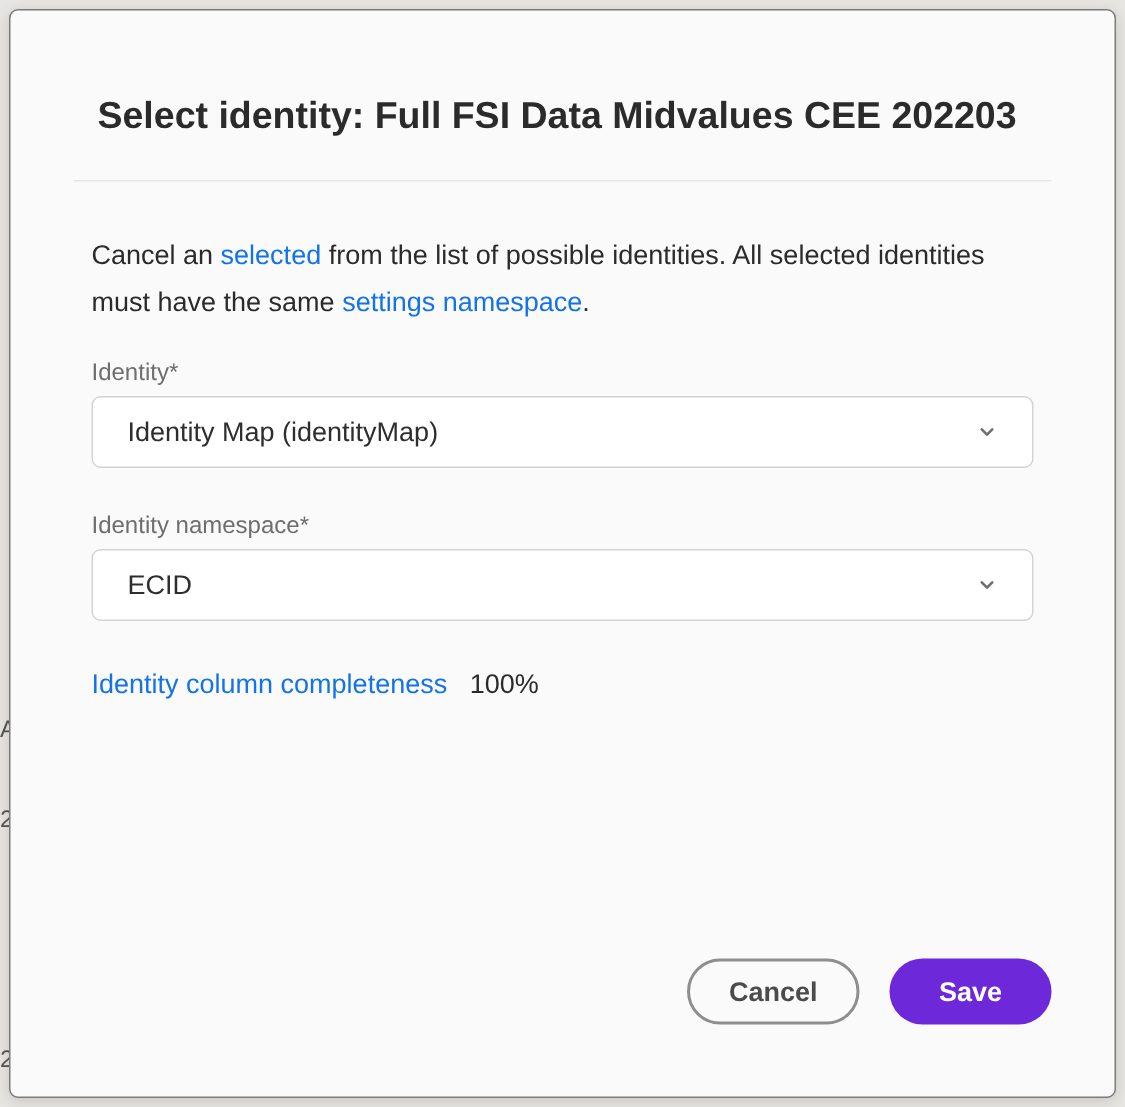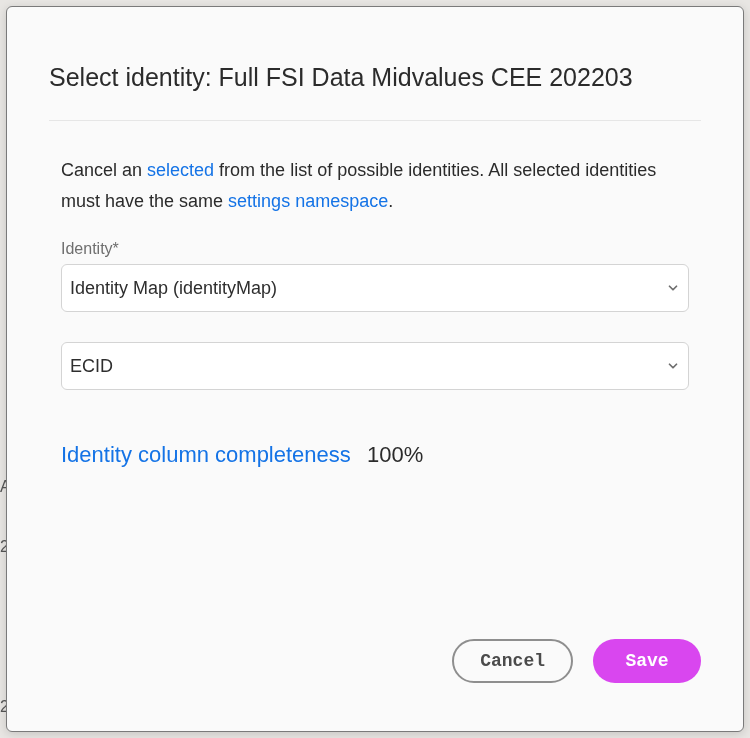--- a/index.html
+++ b/index.html
@@ -9,50 +9,49 @@
     .r1 { top:478px; }
     .r2 { top:538px; }
     .r3 { top:698px; }
     .modal {
       position:absolute; inset:6px; background:#fafafa;
       border:1px solid #7a7a7a; border-radius:6px;
       padding:56px 42px 48px 42px;
       display:flex; flex-direction:column;
       box-shadow: 0 2px 10px rgba(0,0,0,0.15);
     }
-    .modal-title { font-size:25px; font-weight:400; color:#2b2b2b; }
+    .modal-title { font-size:25px; font-weight:700; color:#2b2b2b;margin-left:16px; }
     .hr { height:1px; background:#e6e6e6; margin:28px 0 34px; }
     .body { padding: 0 12px; }
     .desc { font-size:18px; line-height:1.7; color:#2b2b2b; max-width:620px; }
     .desc + .desc { margin-top:20px; }
     a.link { color:#1473e6; text-decoration:none; cursor:pointer; }
     .field { margin-top:24px; }
     .field + .field { margin-top:30px; }
     .field-label { font-size:16px; color:#6e6e6e; margin-bottom:6px; display:block; }
     .select {
       width:100%; height:48px; background:#fff;
       border:1px solid #d4d4d4; border-radius:6px;
       display:flex; align-items:center; justify-content:space-between;
-      padding:0 8px; font-size:18px; color:#2e2e2e; cursor:pointer;
+      padding:0 23px; font-size:18px; color:#2e2e2e; cursor:pointer;
     }
     .chev { width:14px; height:14px; }
     .chev svg { width:100%; height:100%; display:block; }
-    .completeness { margin-top:52px; font-size:22px; }
+    .completeness { margin-top:32px; font-size:18px; }
     .completeness .lbl { color:#1473e6; }
     .completeness .val { color:#2b2b2b; margin-left:10px; }
     .actions { margin-top:auto; display:flex; justify-content:flex-end; gap:20px; padding-top:36px; }
     .btn {
       height:44px; padding:0 26px; border-radius:22px;
       font-size:18px; font-weight:600; cursor:pointer;
       display:inline-flex; align-items:center; justify-content:center;
       border:none;
-      font-family:Liberation Mono, monospace;
     }
     .btn-secondary { background:transparent; border:2px solid #8e8e8e; color:#4b4b4b; }
-    .btn-primary { background:#d946ef; color:#fff; min-width:108px; }
+    .btn-primary { background:#6d28d9; color:#fff; min-width:108px; }
   </style>
 </head>
 <body>
 
 <div class="backdrop">
   <div class="rows-behind r1">A</div>
   <div class="rows-behind r2">2</div>
   <div class="rows-behind r3">2</div>
 
   <div class="modal">
@@ -70,20 +69,21 @@
           <span>Identity Map (identityMap)</span>
           <span class="chev">
             <svg viewBox="0 0 24 24" fill="none" stroke="#6e6e6e" stroke-width="3" stroke-linecap="round" stroke-linejoin="round">
                 <polyline points="6 9 12 15 18 9"></polyline>
               </svg>
           </span>
         </div>
       </div>
 
       <div class="field">
+        <label class="field-label">Identity namespace*</label>
         <div class="select">
           <span>ECID</span>
           <span class="chev">
             <svg viewBox="0 0 24 24" fill="none" stroke="#6e6e6e" stroke-width="3" stroke-linecap="round" stroke-linejoin="round">
                 <polyline points="6 9 12 15 18 9"></polyline>
               </svg>
           </span>
         </div>
       </div>
 

